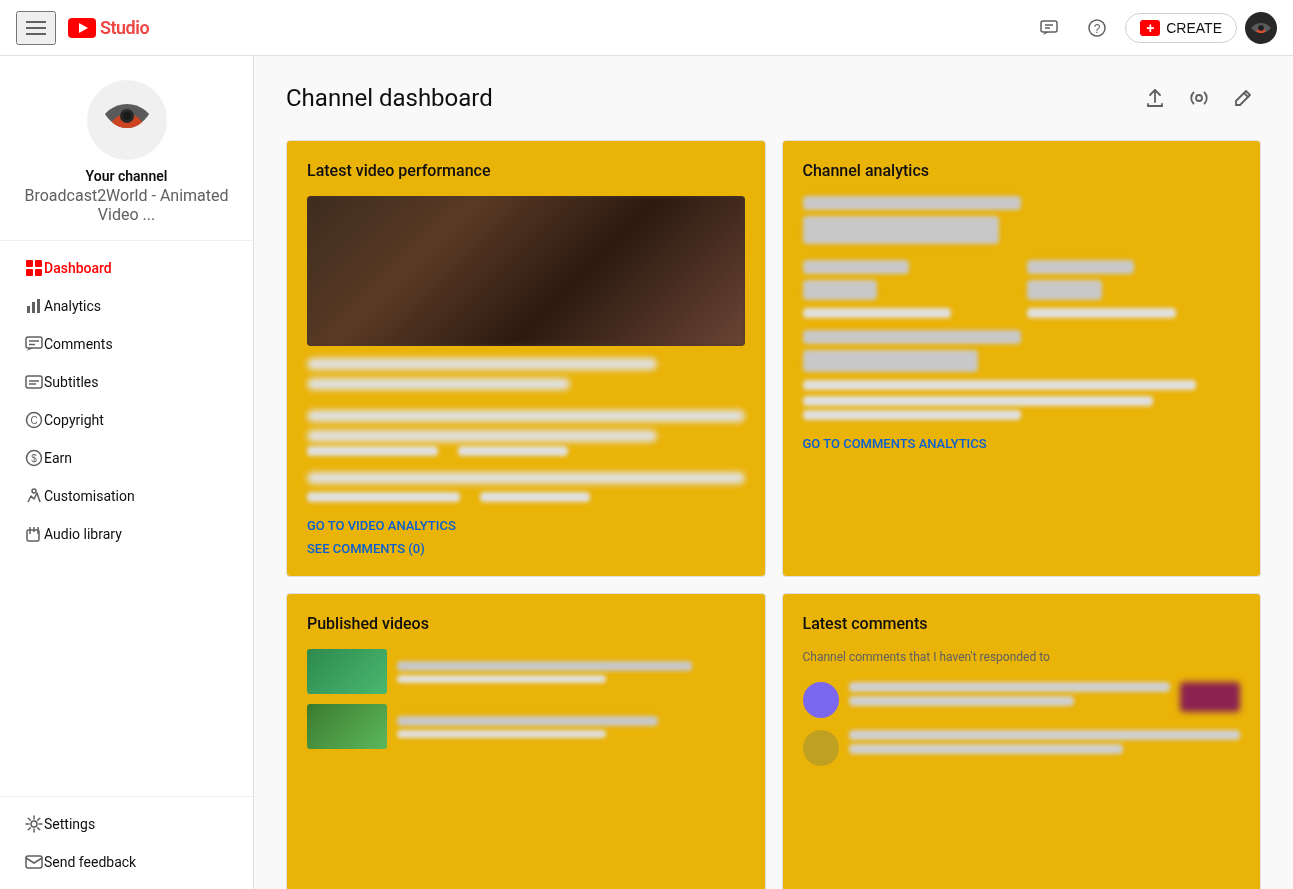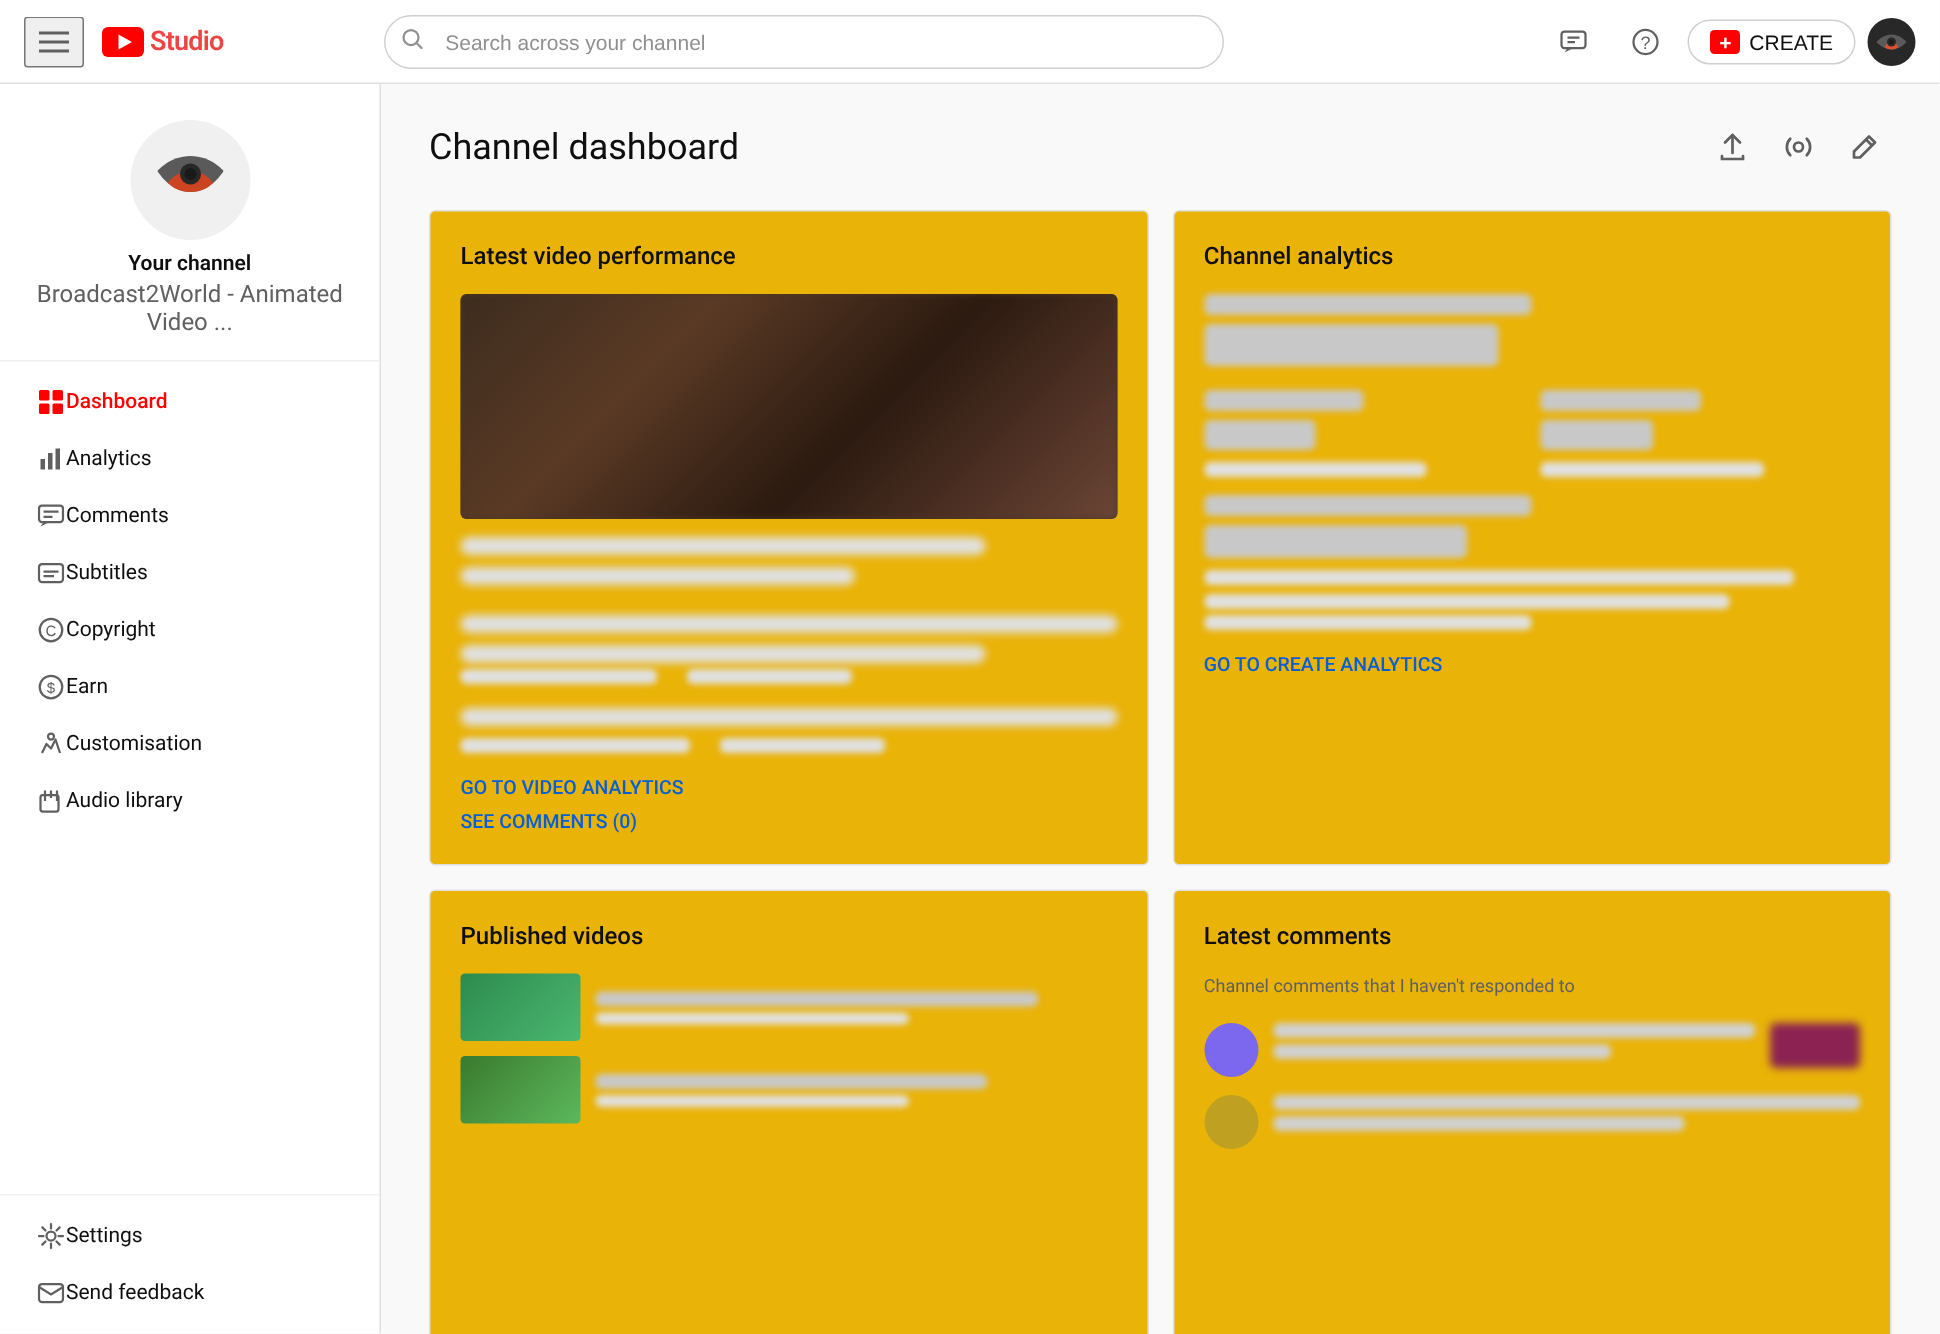--- a/index.html
+++ b/index.html
@@ -165,29 +165,20 @@
     <div class="logo">
 
       <svg class="logo-yt" viewBox="0 0 28 20" fill="none">
         <rect width="28" height="20" rx="4" fill="#FF0000"></rect>
         <polygon points="11,5 11,15 20,10" fill="white"></polygon>
       </svg>
       <span class="logo-text">Studio</span>
     </div>
   </div>
 
-  <div class="search-bar">
-    <span class="search-icon-wrap">
-      <svg width="14" height="14" viewBox="0 0 14 14" fill="none">
-        <circle cx="6" cy="6" r="5" stroke="#909090" stroke-width="1.5"></circle>
-        <line x1="10" y1="10" x2="13" y2="13" stroke="#909090" stroke-width="1.5" stroke-linecap="round"></line>
-      </svg>
-    </span>
-    <input type="text" placeholder="Search across your channel" style="">
-  </div>
 
   <div class="header-right">
     <button class="header-icon-btn" title="Feedback">
       <svg width="20" height="20" viewBox="0 0 20 20" fill="none">
         <rect x="2" y="3" width="16" height="11" rx="2" stroke="#606060" stroke-width="1.5"></rect>
         <line x1="6" y1="7" x2="14" y2="7" stroke="#606060" stroke-width="1.5"></line>
         <line x1="6" y1="10" x2="11" y2="10" stroke="#606060" stroke-width="1.5"></line>
         <path d="M6 14 L4 17 L10 14" fill="#606060"></path>
       </svg>
     </button>
@@ -426,21 +417,21 @@
         <div style="height:12px"></div>
         <div class="analytics-blur-section">
           <div class="analytics-blur-title"></div>
           <div class="analytics-blur-value" style="height:22px;width:40%;"></div>
           <div class="analytics-blur-sub" style="width:90%;"></div>
           <div style="height:6px"></div>
           <div class="analytics-blur-sub" style="width:80%;"></div>
           <div style="height:4px"></div>
           <div class="analytics-blur-sub" style="width:50%;"></div>
         </div>
-        <a class="card-link">GO TO CREATE ANALYTICS</a>
+        <a class="card-link">GO TO COMMENTS ANALYTICS</a>
       </div>
 
       <div class="card">
         <div class="card-title">Published videos</div>
         <div class="pub-video-item">
           <div class="pub-video-thumb" style="background: linear-gradient(135deg, #2d8a4e, #4ab870);"></div>
           <div class="pub-video-info">
             <div class="pub-video-title" style="width:85%;"></div>
             <div class="pub-video-meta"></div>
           </div>

